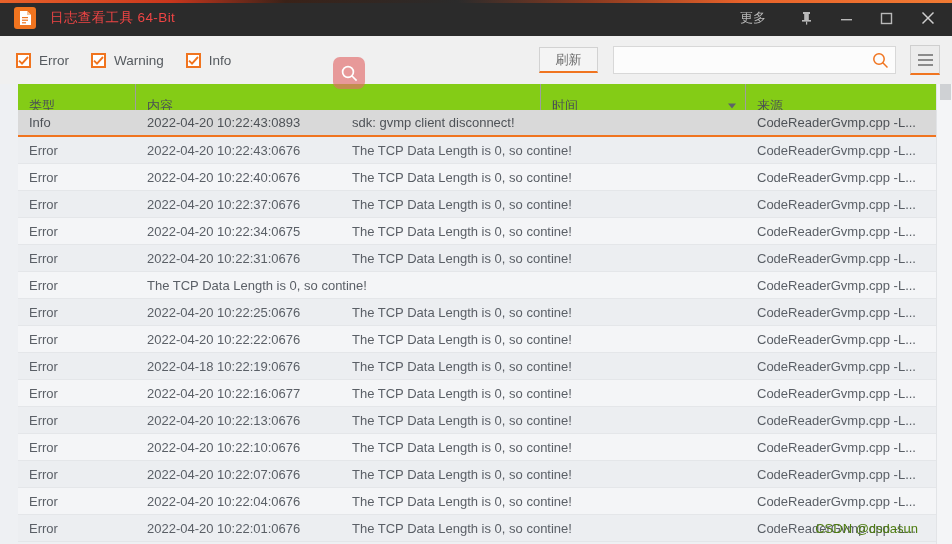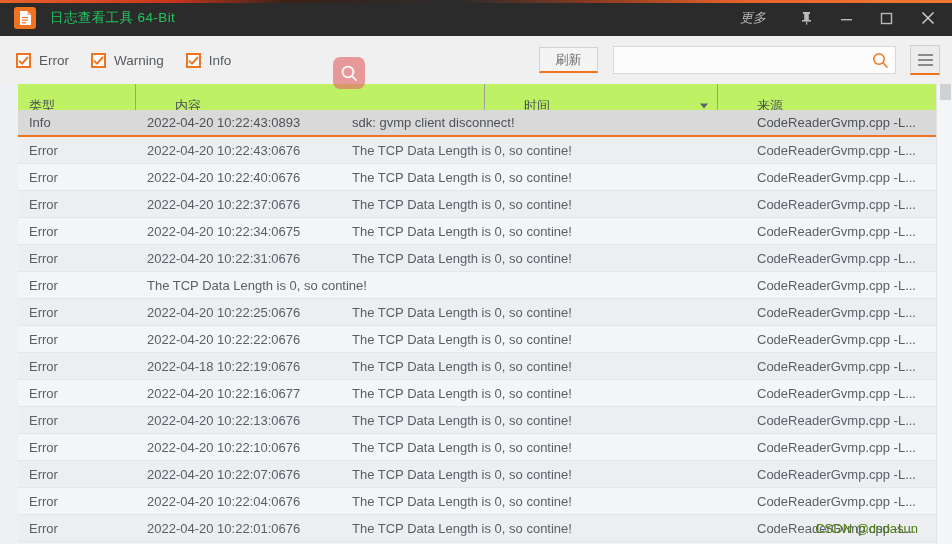--- a/index.html
+++ b/index.html
@@ -30,33 +30,33 @@
     width: 22px; height: 22px;
     margin-left: 14px;
     background: #f0741f;
     border-radius: 3px;
     display: flex; align-items: center; justify-content: center;
     flex: none;
   }
   .app-icon svg { display: block; }
   .app-title {
     margin-left: 14px;
-    color: #22c55e;
+    color: #ef4444;
     font-size: 13.5px;
     letter-spacing: .4px;
     white-space: nowrap;
   }
   .tb-spacer { flex: 1 1 auto; }
   .tb-btn {
     height: 36px; min-width: 34px;
     display: flex; align-items: center; justify-content: center;
     color: #b9b9b9;
     font-size: 13px;
   }
-  .tb-more { padding: 0 10px; margin-right: 10px; font-style: italic; }
+  .tb-more { padding: 0 10px; margin-right: 10px; }
   .tb-pin { width: 40px; }
   .tb-min { width: 40px; }
   .tb-max { width: 40px; }
   .tb-close { width: 44px; margin-right: 2px; }
   .tb-btn svg { display: block; }
 
   
   .toolbar {
     position: absolute; top: 36px; left: 0;
     width: 952px; height: 48px;
@@ -149,24 +149,23 @@
   }
   .sbar-thumb {
     position: absolute; top: 0; left: 3px;
     width: 11px; height: 16px;
     background: #cfd1d4;
   }
 
   .thead {
     display: flex;
     height: 44px;
-    background: #bef264;
+    background: #84cc16;
     color: #4a4f55;
     font-size: 13px;
-    gap: 28px;
   }
   .th {
     display: flex; align-items: center;
     padding: 0 0 0 11px;
     border-right: 1px solid #9e9e9e;
     position: relative;
     white-space: nowrap;
   }
   .th.last { border-right: 0; }
   .sort-caret {

